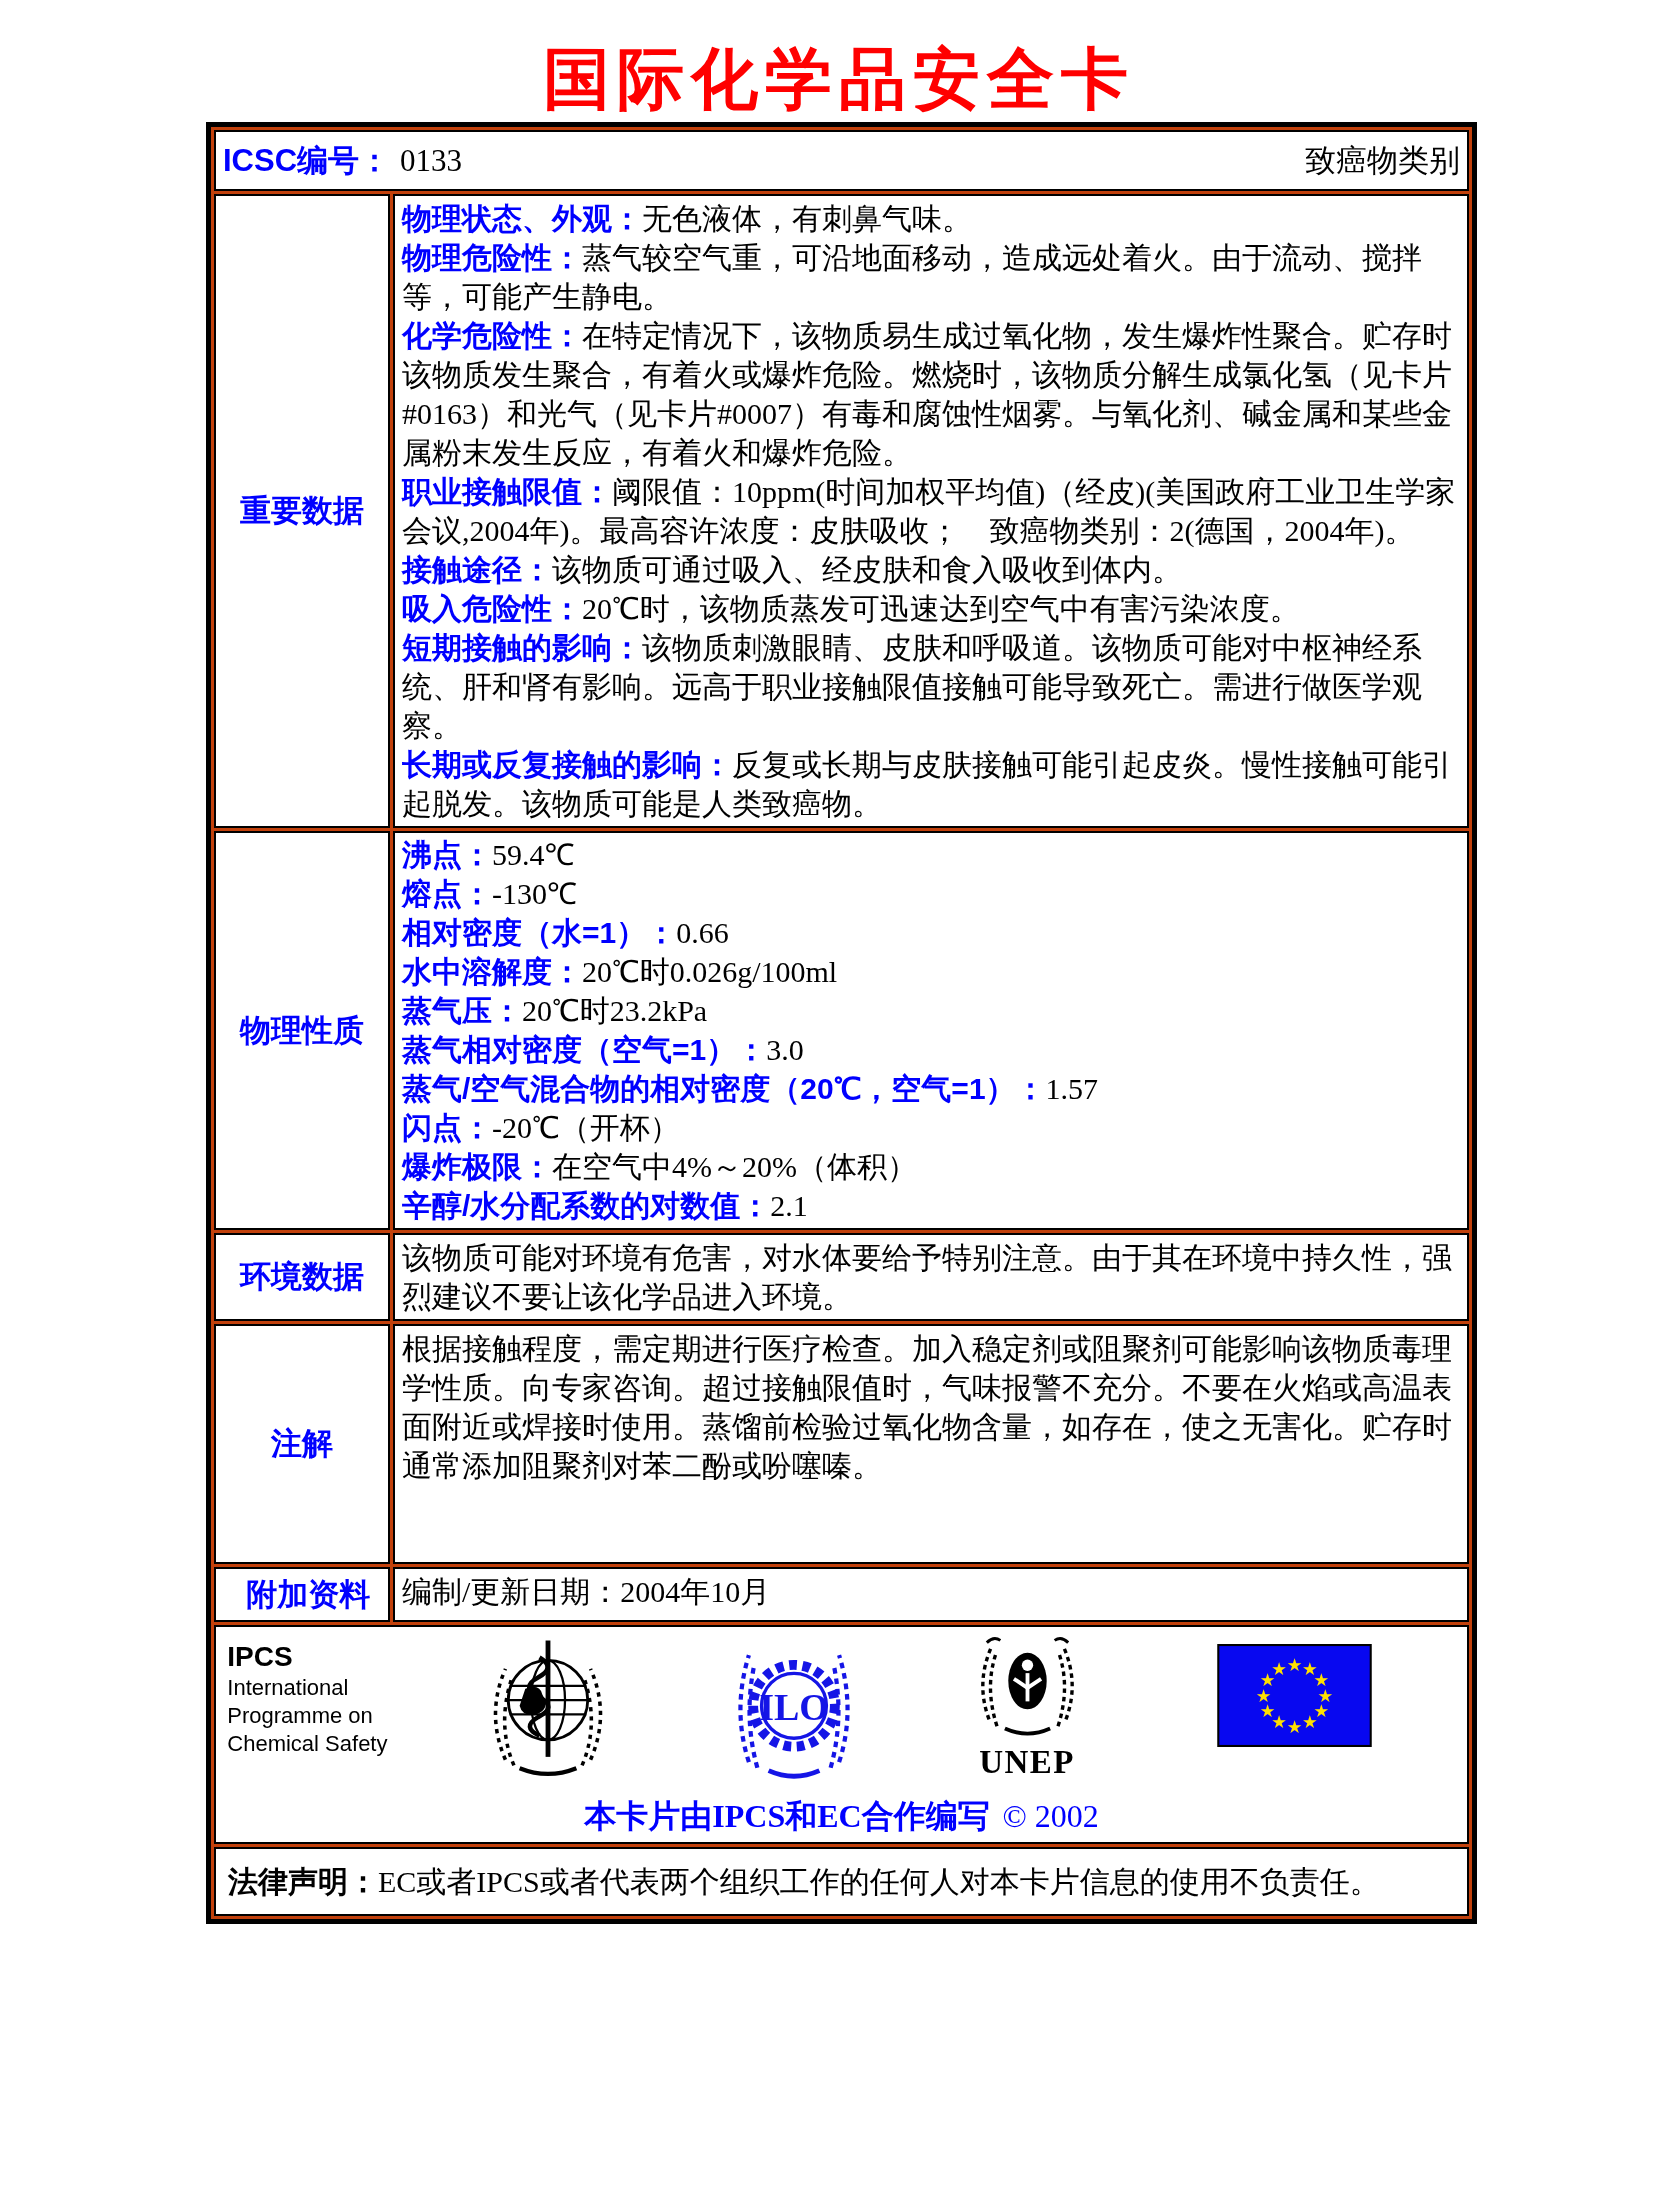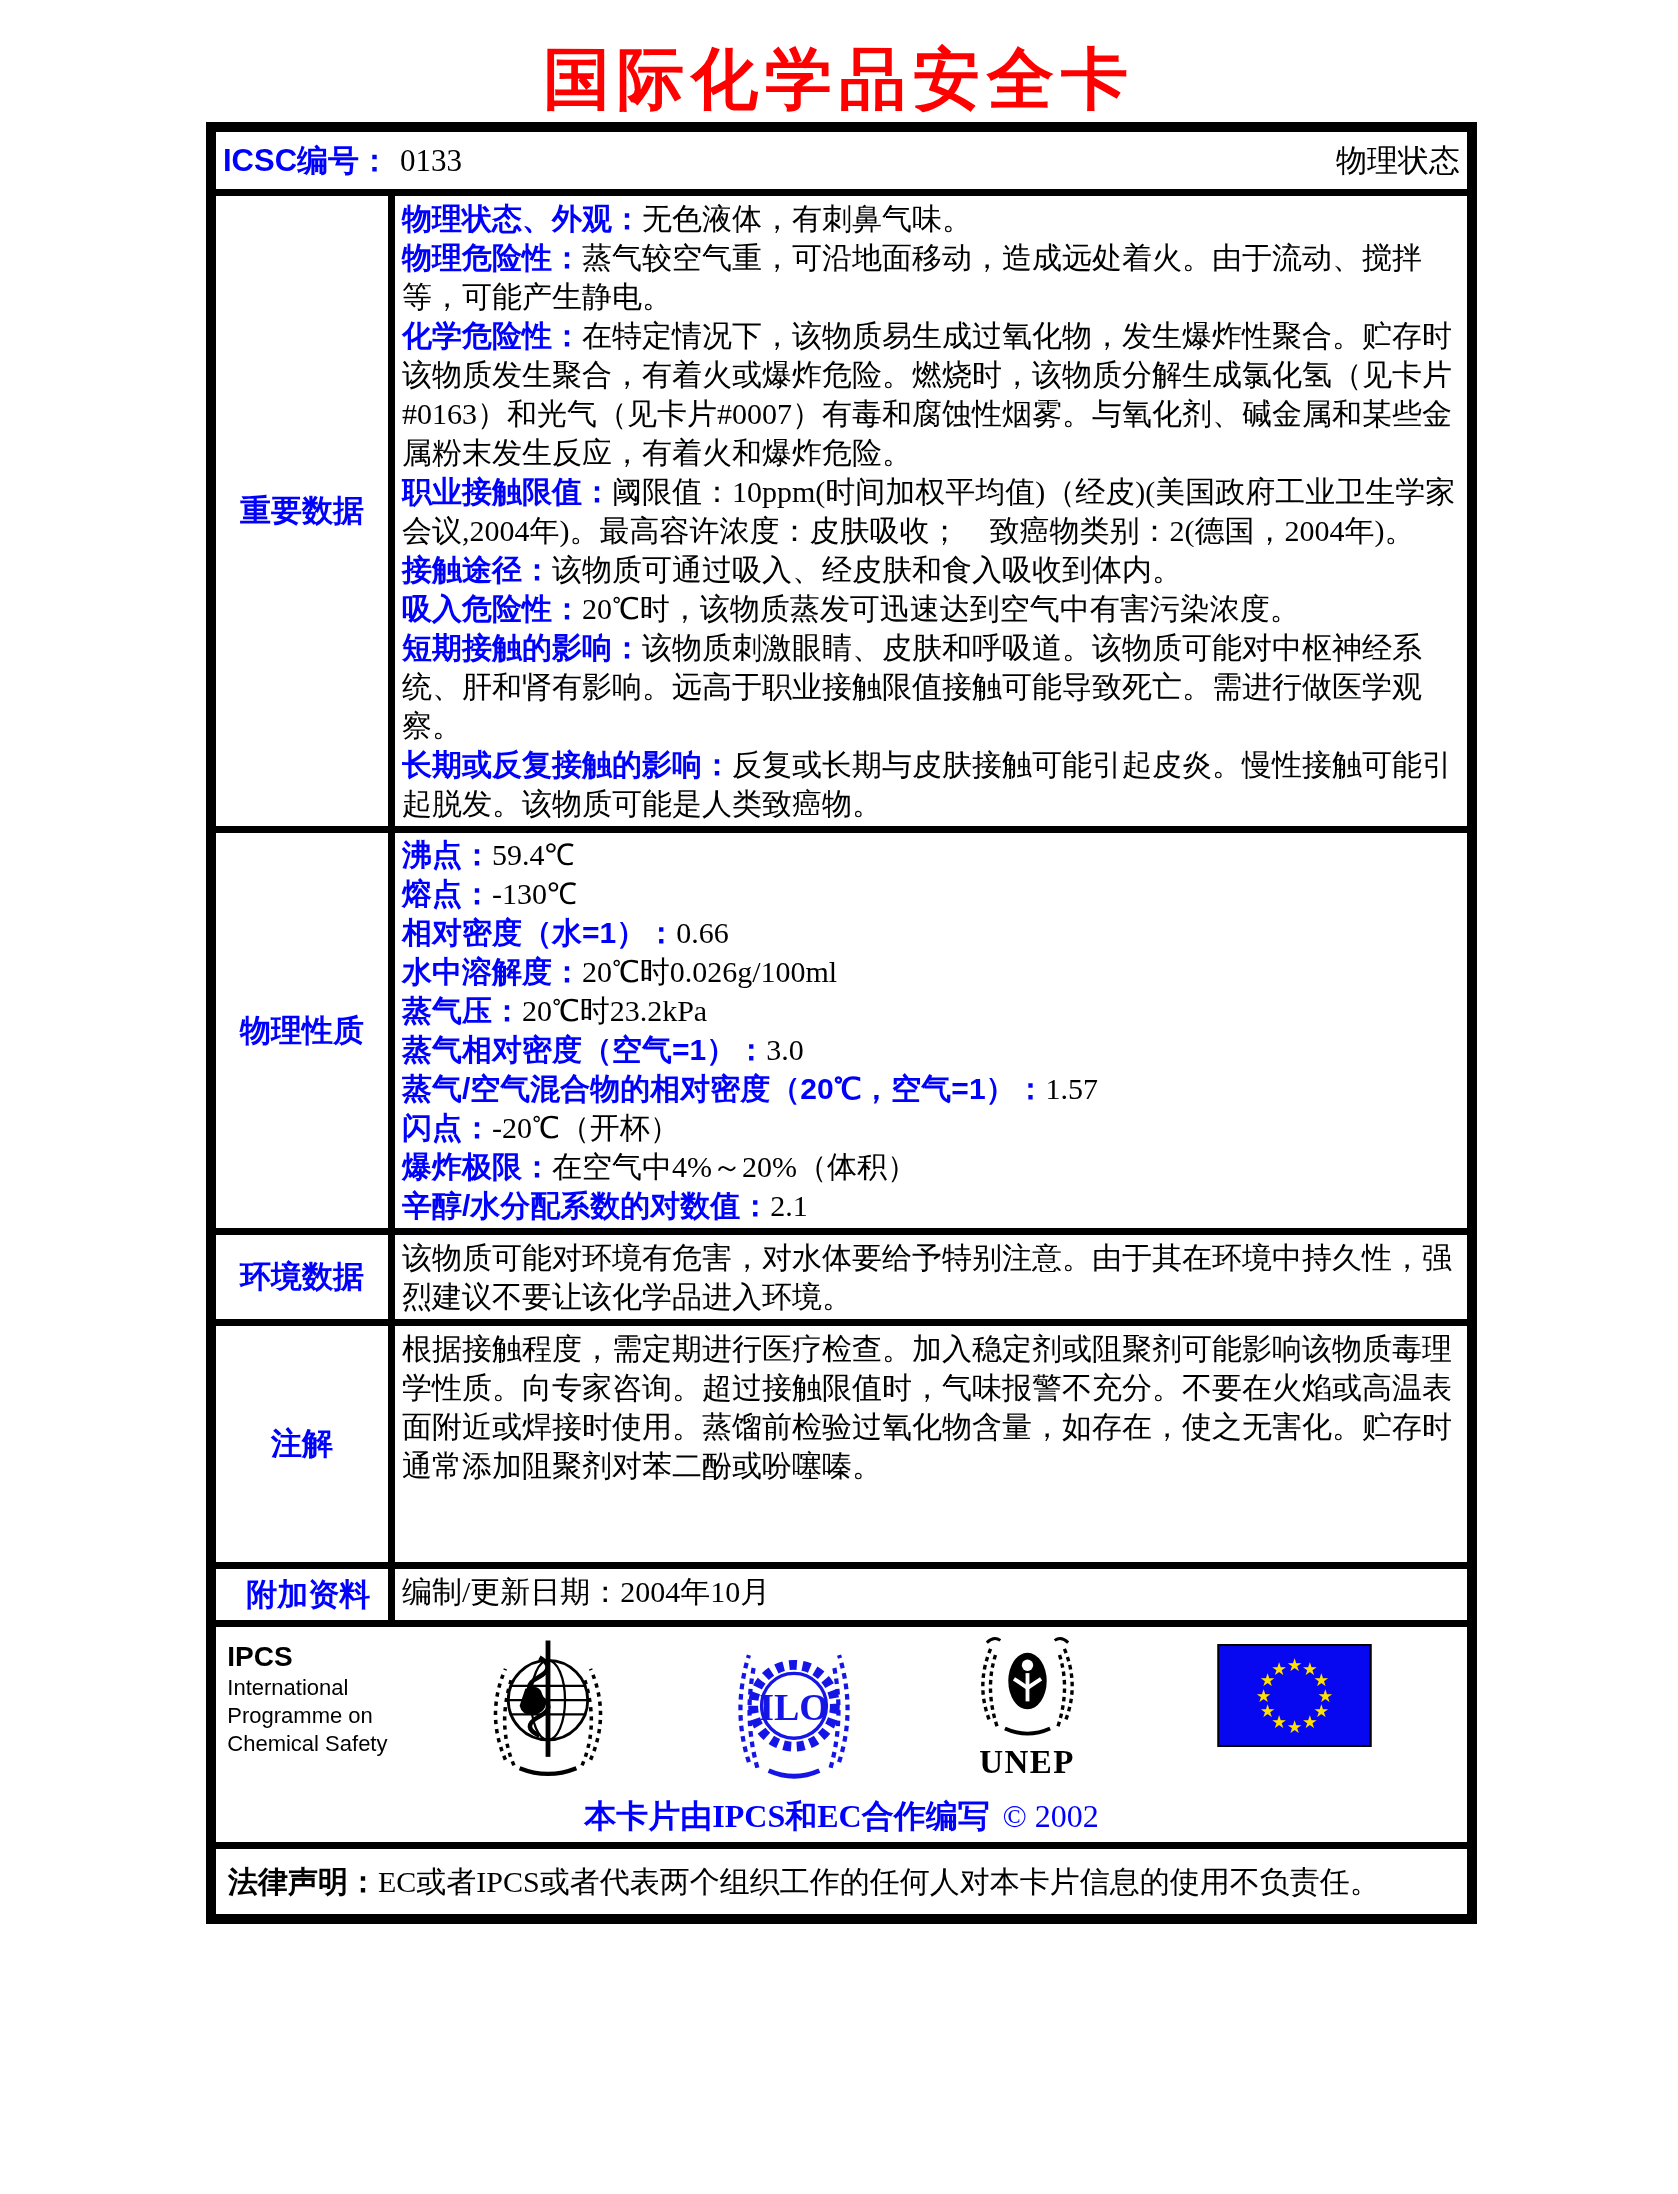--- a/index.html
+++ b/index.html
@@ -27,21 +27,21 @@
     white-space: nowrap;
   }
   table.card {
     position: absolute;
     left: 206px;
     top: 122px;
     width: 1271px;
     border: 5px solid #000000;
     border-spacing: 3.5px;
     table-layout: fixed;
-    background: #000000;
+    background: #c2410c;
   }
   td {
     border: 2.1px solid #000000;
     padding: 2.8px 7px;
     font-size: 30px;
     line-height: 39px;
     vertical-align: top;
     word-break: break-all;
     overflow: hidden;
     background: #ffffff;
@@ -100,21 +100,21 @@
         <col>
       </colgroup>
 
     <tbody>
         <tr>
       <td colspan="2" style="height:61px;">
         <div class="icsc-line">
           <span class="icsc-left">
             <span class="lbl">ICSC编号：</span><span class="icsc-num">0133</span>
           </span>
-          <span class="chem-name">物理状态</span>
+          <span class="chem-name">致癌物类别</span>
         </div>
       </td>
     </tr>
 
     <tr>
       <td class="hdr" style="height:616px;">重要数据</td>
       <td>
         <div class="para"><span class="lbl">物理状态、外观：</span><span>无色液体，有刺鼻气味。</span></div>
         <div class="para"><span class="lbl">物理危险性：</span><span>蒸气较空气重，可沿地面移动，造成远处着火。由于流动、搅拌等，可能产生静电。</span></div>
         <div class="para"><span class="lbl">化学危险性：</span><span>在特定情况下，该物质易生成过氧化物，发生爆炸性聚合。贮存时该物质发生聚合，有着火或爆炸危险。燃烧时，该物质分解生成氯化氢（见卡片#0163）和光气（见卡片#0007）有毒和腐蚀性烟雾。与氧化剂、碱金属和某些金属粉末发生反应，有着火和爆炸危险。</span></div>

